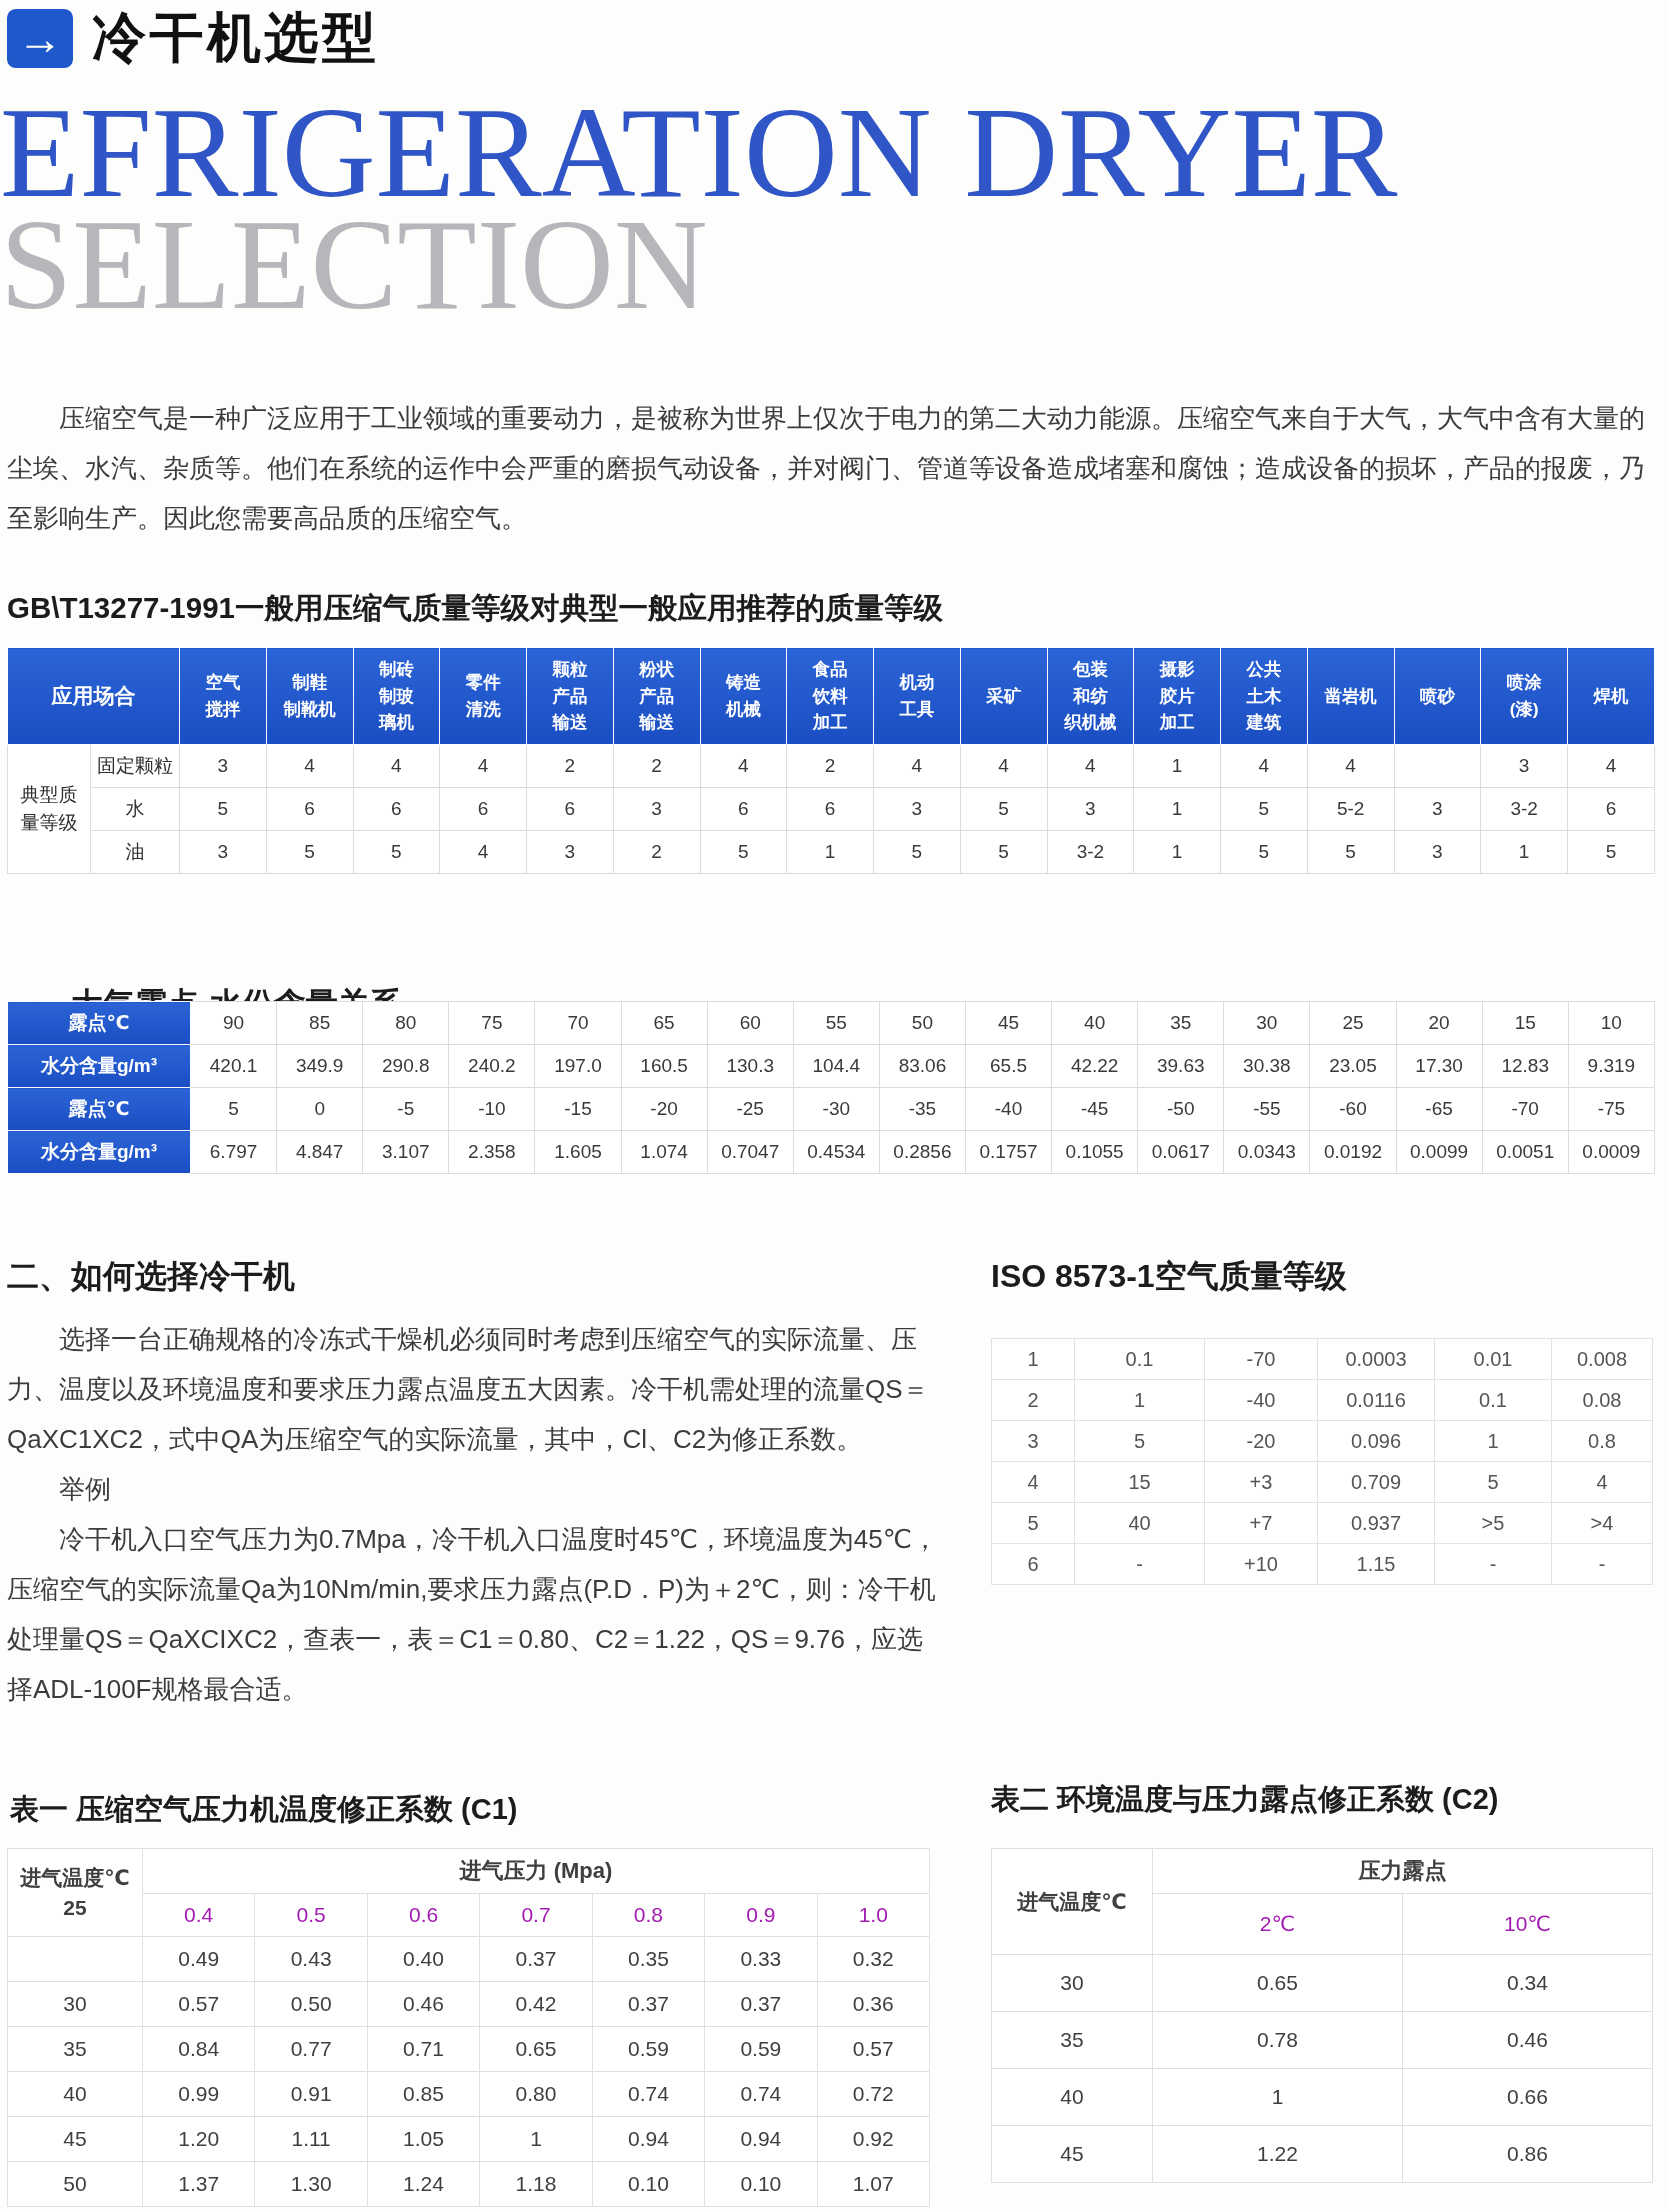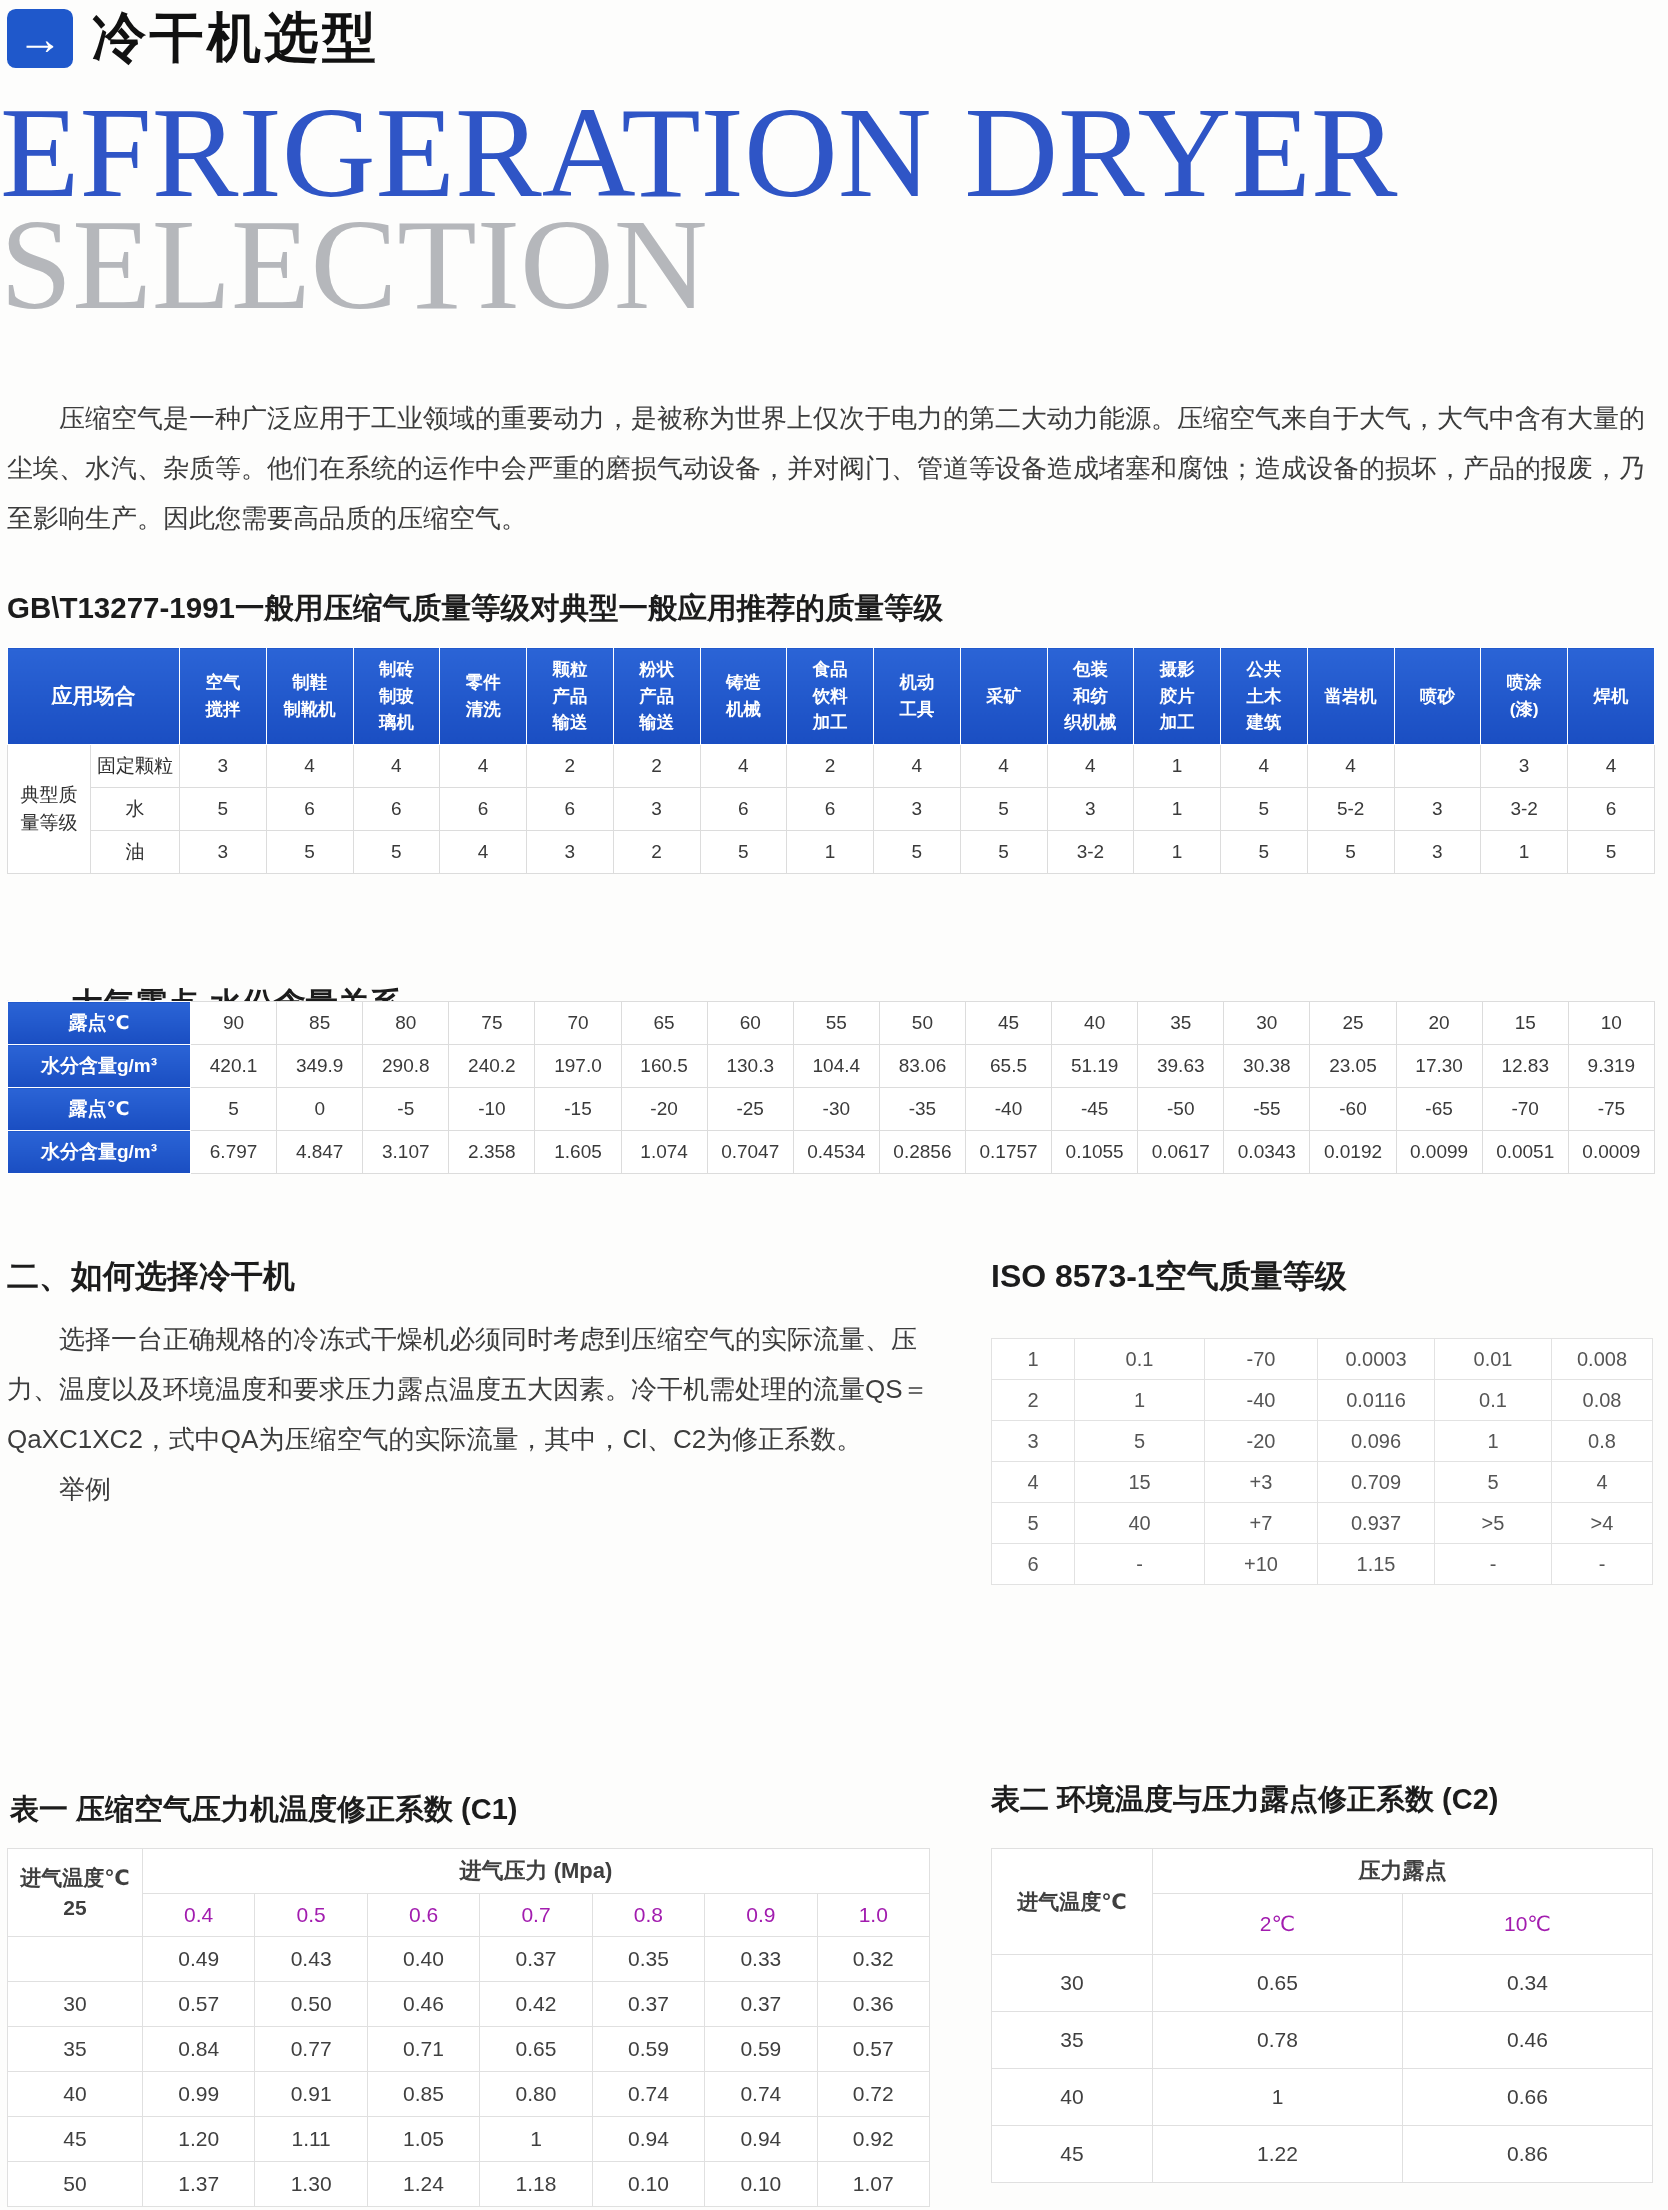--- a/index.html
+++ b/index.html
@@ -280,21 +280,21 @@
         <td class="">420.1</td>
         <td class="">349.9</td>
         <td class="">290.8</td>
         <td class="">240.2</td>
         <td class="">197.0</td>
         <td class="">160.5</td>
         <td class="">130.3</td>
         <td class="">104.4</td>
         <td class="">83.06</td>
         <td class="">65.5</td>
-        <td class="">51.19</td>
+        <td class="">42.22</td>
         <td class="">39.63</td>
         <td class="">30.38</td>
         <td class="">23.05</td>
         <td class="">17.30</td>
         <td class="">12.83</td>
         <td class="">9.319</td>
       </tr>
       <tr>
         <td class="lbl">露点℃</td>
         <td class="">5</td>
@@ -335,20 +335,21 @@
         <td class="">0.0051</td>
         <td class="">0.0009</td>
       </tr>
     </tbody>
 </table>
 
 <div class="abs h-sec h-sec2">二、如何选择冷干机</div>
 <div class="abs sec2">
   <p>选择一台正确规格的冷冻式干燥机必须同时考虑到压缩空气的实际流量、压力、温度以及环境温度和要求压力露点温度五大因素。冷干机需处理的流量QS＝QaXC1XC2，式中QA为压缩空气的实际流量，其中，Cl、C2为修正系数。</p>
   <p>举例</p>
+  <p>冷干机入口空气压力为0.7Mpa，冷干机入口温度时45℃，环境温度为45℃，压缩空气的实际流量Qa为10Nm/min,要求压力露点(P.D．P)为＋2℃，则：冷干机处理量QS＝QaXCIXC2，查表一，表＝C1＝0.80、C2＝1.22，QS＝9.76，应选择ADL-100F规格最合适。</p>
 </div>
 
 <div class="abs h-sec h-iso">ISO 8573-1空气质量等级</div>
 <table class="abs iso" id="iso-table">
     <colgroup>
       <col style="width:83px">
       <col style="width:130px">
       <col style="width:113px">
       <col style="width:117px">
       <col style="width:117px">

